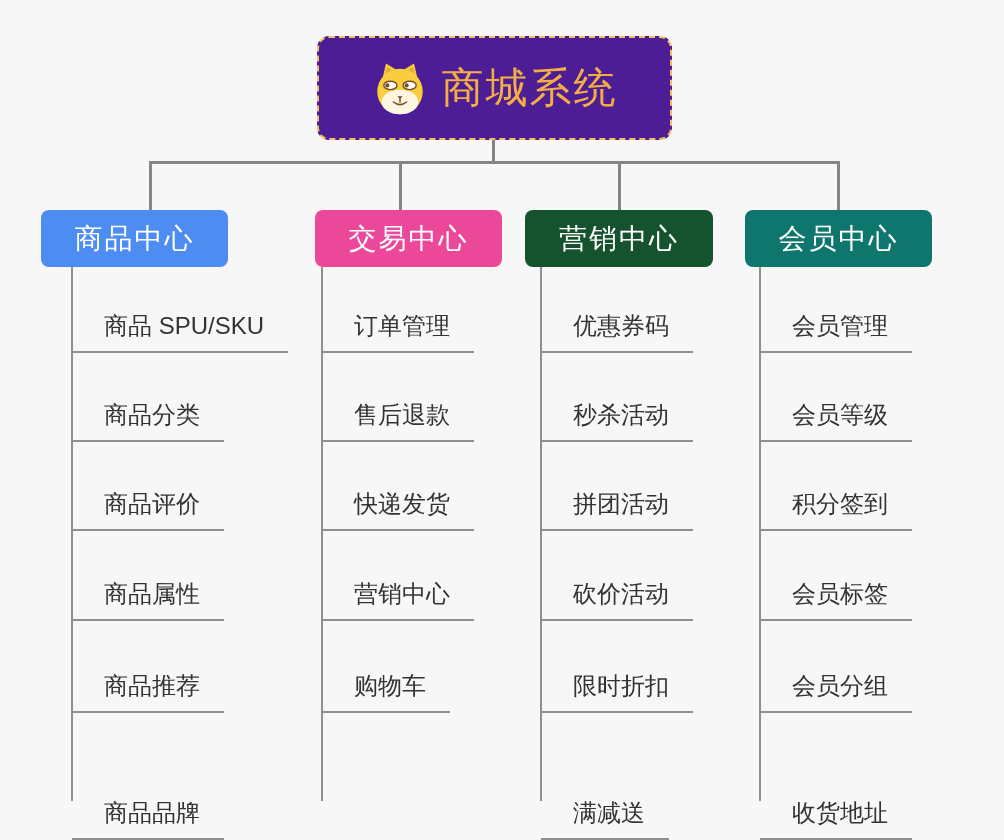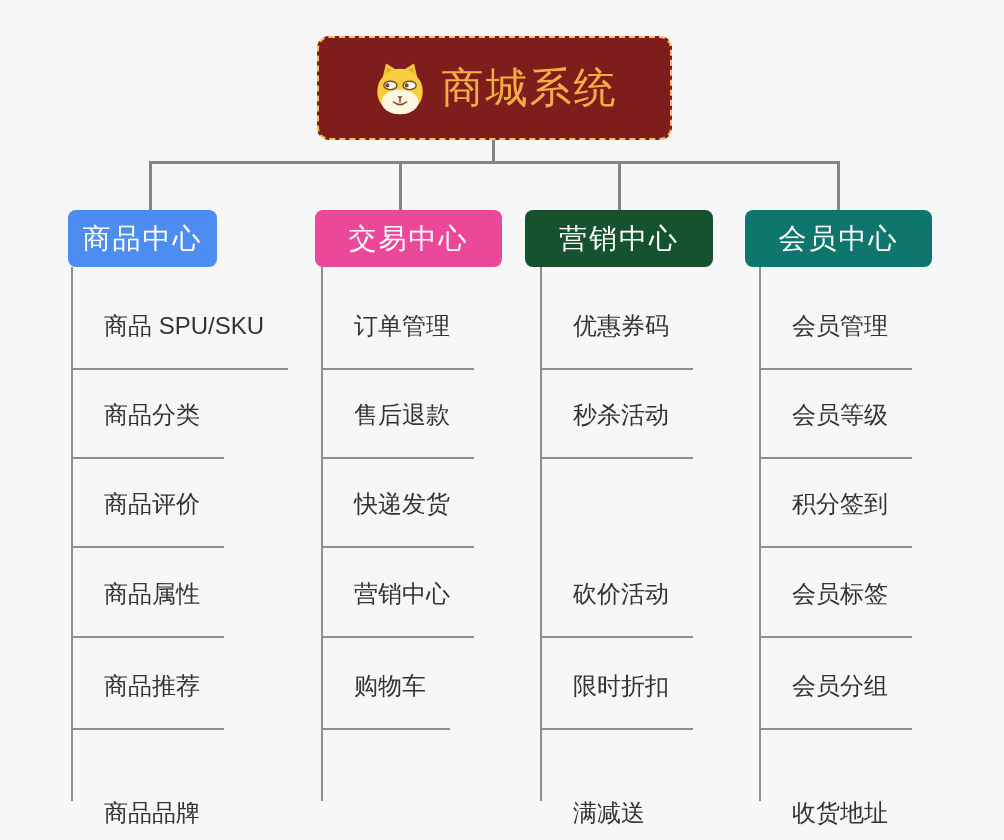--- a/index.html
+++ b/index.html
@@ -11,21 +11,21 @@
     position:relative;
     width:1004px;height:840px;
     background:#f7f7f7;
     overflow:hidden;
   }
 
   
   .root-node{
     position:absolute;
     left:317px;top:36px;width:355px;height:104px;
-    background:#7f1d1d;
+    background:#4c1d95;
     border:2px dashed #f5c063;
     border-radius:12px;
     box-sizing:border-box;
     display:flex;align-items:center;justify-content:center;
     gap:14px;
   }
   .root-title{
     font-size:42px;
     color:#f2ae44;
     letter-spacing:2px;
@@ -48,35 +48,35 @@
     position:absolute;
     top:210px;height:57px;
     border-radius:8px;
     color:#ffffff;
     font-size:28px;
     display:flex;align-items:center;justify-content:center;
     letter-spacing:2px;
     white-space:nowrap;
     cursor:default;
   }
-  .c0{left:68px;width:149px}
+  .c0{left:41px;width:187px}
   .c1{left:307px;width:187px}
   .c2{left:525px;width:188px}
   .c3{left:745px;width:187px}
   
   .c0{background:#4d8cf1}.c1{background:#e75c5c}.c2{background:#ebae40}.c3{background:#7bc143}
 
   
   .leaf{
     position:absolute;
     display:inline-block;
     font-size:24px;
     line-height:30px;
     color:#333333;
-    padding:0 24px 27px 32px;
+    padding:0 24px 10px 32px;
     border-bottom:2px solid #8f8f8f;
     white-space:nowrap;
     cursor:default;
   }
   .lx0{left:72px}.lx1{left:322px}.lx2{left:541px}.lx3{left:760px}
   .r0{top:311px}.r1{top:400px}.r2{top:489px}.r3{top:579px}.r4{top:671px}.r5{top:798px}
 </style>
 </head>
 <body>
 
@@ -127,20 +127,21 @@
   <div class="leaf lx0 r5">商品品牌</div>
 
   <div class="leaf lx1 r0">订单管理</div>
   <div class="leaf lx1 r1">售后退款</div>
   <div class="leaf lx1 r2">快递发货</div>
   <div class="leaf lx1 r3">营销中心</div>
   <div class="leaf lx1 r4">购物车</div>
 
   <div class="leaf lx2 r0">优惠券码</div>
   <div class="leaf lx2 r1">秒杀活动</div>
+  <div class="leaf lx2 r2">拼团活动</div>
   <div class="leaf lx2 r3">砍价活动</div>
   <div class="leaf lx2 r4">限时折扣</div>
   <div class="leaf lx2 r5">满减送</div>
 
   <div class="leaf lx3 r0">会员管理</div>
   <div class="leaf lx3 r1">会员等级</div>
   <div class="leaf lx3 r2">积分签到</div>
   <div class="leaf lx3 r3">会员标签</div>
   <div class="leaf lx3 r5">收货地址</div>
   <div class="leaf lx3 r4">会员分组</div>

